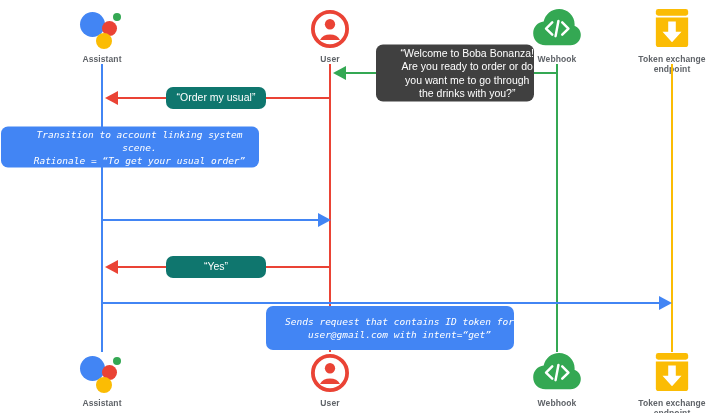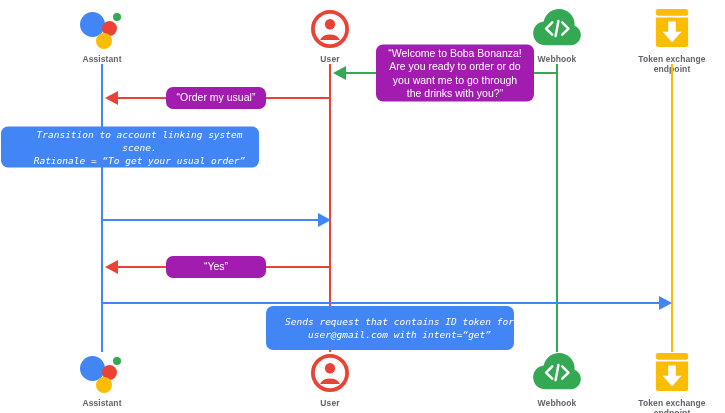--- a/index.html
+++ b/index.html
@@ -116,23 +116,23 @@
     font-family: "Liberation Sans", sans-serif;
     font-size: 10.5px;
     line-height: 13.5px;
   }
   .bubble.system .bubble-text {
     font-family: "DejaVu Sans Mono", monospace;
     font-style: italic;
     font-size: 9.5px;
     line-height: 13px;
   }
-  .bubble.red   { background: #a21caf; }
+  .bubble.red   { background: #0f766e; }
   .bubble.blue  { background: #4285f4; padding-left: 19px; }
-  .bubble.green { background: #a21caf; }
+  .bubble.green { background: #404040; justify-content: flex-end; }
 </style>
 </head>
 <body>
 
 <div id="diagram">
 
   <div class="actor" style="left:102px; top:6px;">
     <div class="icon-wrap">
       <div class="assistant-logo">
         <i class="d-blue"></i>

